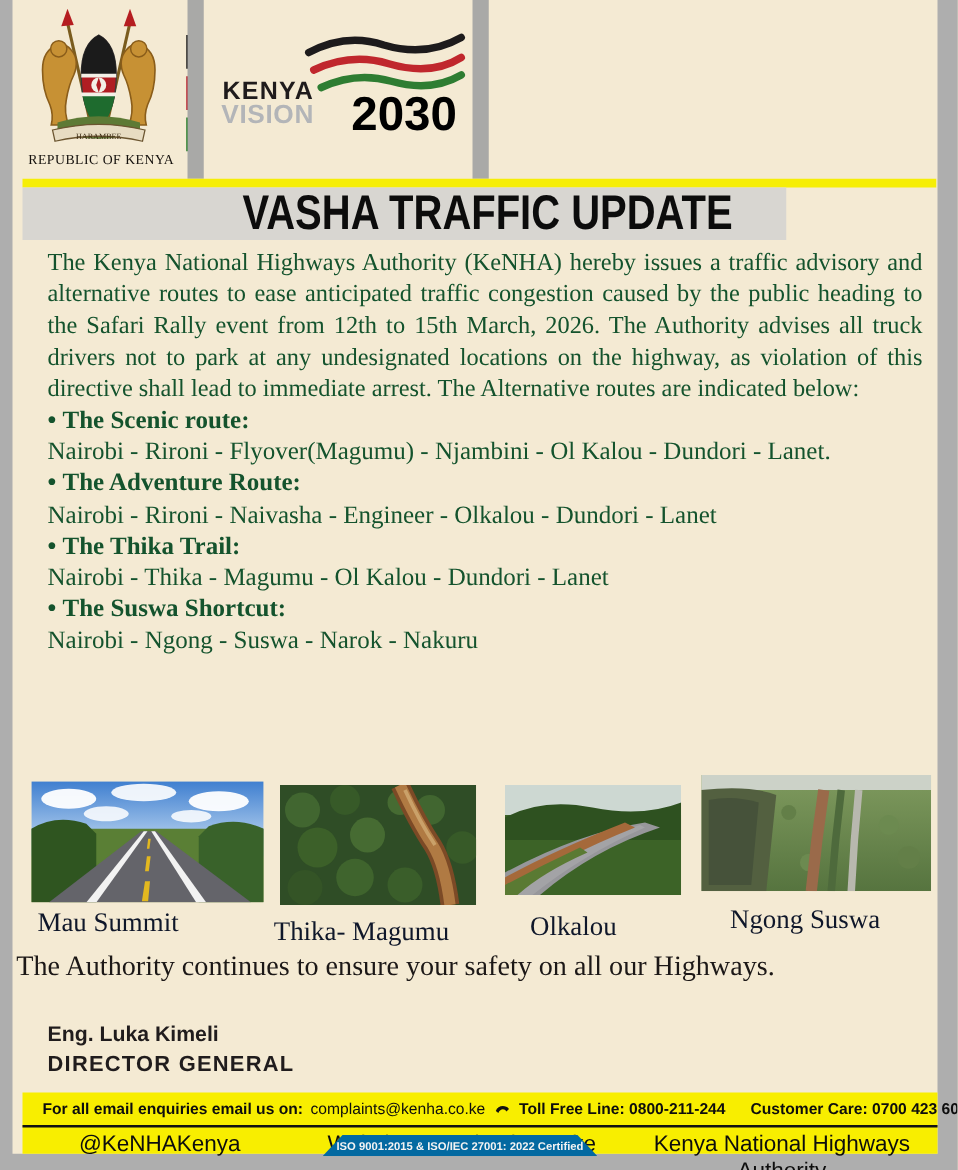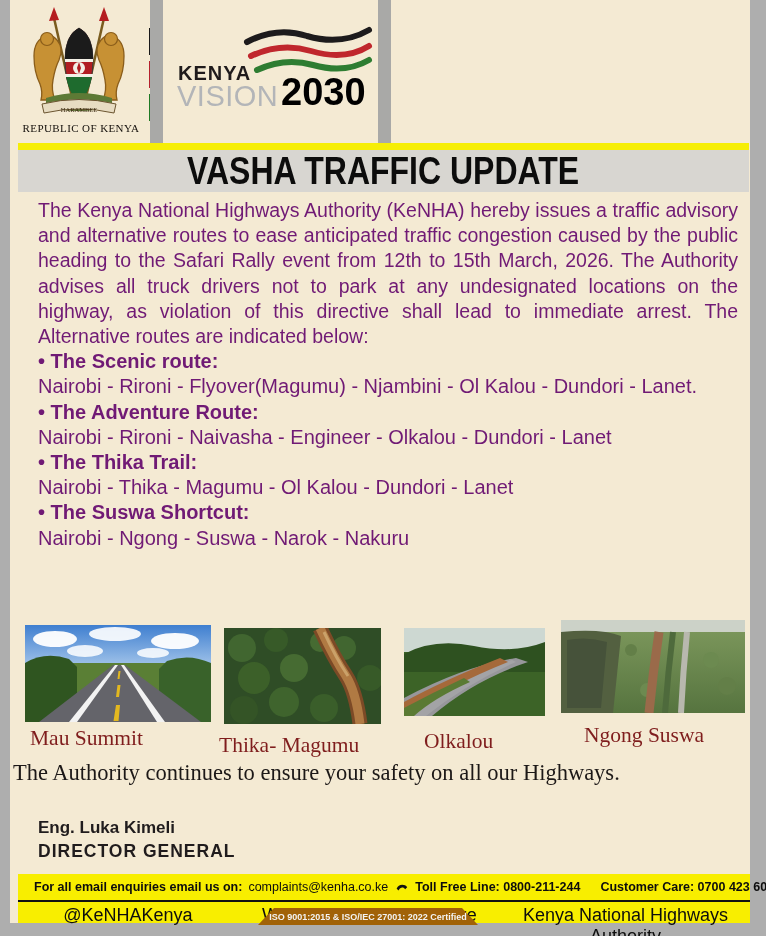--- a/index.html
+++ b/index.html
@@ -12,61 +12,61 @@
   .panel{position:absolute;top:0;height:143px;}
 
   
   .coa-label{position:absolute;left:12px;top:122px;width:138px;text-align:center;
     font-family:"Liberation Serif",serif;font-size:11px;color:#14100c;letter-spacing:.4px;}
   .flag-bar{position:absolute;left:139px;top:28px;width:7px;height:95px;}
   .flag-bar .seg{width:7px;height:27px;margin-bottom:6px;}
 
   
   .vision-kenya{position:absolute;left:178px;top:62px;font-size:20px;font-weight:bold;color:#1f1b1c;letter-spacing:1px;}
-  .vision-word{position:absolute;left:177px;top:80px;font-size:29px;font-weight:normal;color:#b3b5b8;letter-spacing:.5px;}
+  .vision-word{position:absolute;left:177px;top:80px;font-size:21px;font-weight:bold;color:#b3b5b8;letter-spacing:.5px;}
   .vision-year{position:absolute;left:281px;top:71px;font-size:38px;font-weight:bold;color:#000000;}
   .vision-strokes{position:absolute;left:243px;top:24px;}
 
   
   .yellow-rule{position:absolute;left:18px;top:143px;width:731px;height:7px;background:#f6ee06;}
-  .title-band{position:absolute;left:18px;top:150px;width:731px;height:42px;background:#d8d6d1;
-    display:flex;align-items:center;justify-content:center;}
+  .title-band{position:absolute;left:18px;top:150px;width:611px;height:42px;background:#d8d6d1;
+    display:flex;align-items:center;justify-content:flex-end;}
   .title-band span{display:inline-block;font-size:39px;font-weight:bold;color:#0c0c0c;
     transform:scaleX(.82);letter-spacing:0;white-space:nowrap;}
 
   
-  .advisory{position:absolute;left:38px;top:198px;width:700px;color:#701a75;
-    font-family:Liberation Sans, sans-serif;font-size:19.5px;line-height:25.2px;}
+  .advisory{position:absolute;left:38px;top:198px;width:700px;color:#14532d;
+    font-family:Liberation Serif, serif;font-size:19.5px;line-height:25.2px;}
   .advisory p{margin:0;text-align:justify;}
   .route-name{font-weight:bold;font-size:20px;margin:0;}
   .route-name::before{content:"\2022\00a0";}
   .route-path{margin:0;font-size:20px;}
 
   
   .photo{position:absolute;overflow:hidden;}
   .photo svg{display:block;}
-  .caption{position:absolute;font-family:"Liberation Serif",serif;font-size:21.5px;color:#7f1d1d;}
+  .caption{position:absolute;font-family:"Liberation Serif",serif;font-size:21.5px;color:#0f172a;}
 
   
   .closing{position:absolute;left:13px;top:760px;width:740px;
     font-family:"Liberation Serif",serif;font-size:22.5px;color:#1c1817;}
   .sig-name{position:absolute;left:38px;top:818px;font-size:17px;font-weight:bold;color:#201c1d;}
   .sig-title{position:absolute;left:38px;top:841px;font-size:17.5px;font-weight:bold;color:#201c1d;letter-spacing:1px;}
 
   
   .footer{position:absolute;left:18px;top:874px;width:732px;height:49px;background:#f8ee00;}
   .f-row1{display:flex;align-items:center;gap:6px;padding:5px 6px 0 16px;font-size:12.5px;color:#0d0d0d;white-space:nowrap;}
   .f-row1 .b{font-weight:bold;}
   .f-row1 .email{font-weight:normal;}
   .f-slash{display:inline-block;width:2px;height:15px;background:#111;transform:skewX(-22deg);margin:0 4px;}
   .f-sep{position:absolute;left:0;top:26px;width:100%;height:2px;background:#111;}
   .f-row2{position:absolute;left:0;top:28px;width:100%;display:grid;grid-template-columns:30% 36% 34%;
     font-size:18px;font-weight:normal;color:#0d0d0d;}
   .f-row2 div{text-align:center;padding-top:3px;}
-  .iso-strip{position:absolute;left:258px;top:908px;width:220px;height:17px;background:#a16207;
+  .iso-strip{position:absolute;left:258px;top:908px;width:220px;height:17px;background:#0369a1;
     clip-path:polygon(16px 0,calc(100% - 16px) 0,100% 100%,0 100%);
     display:flex;align-items:center;justify-content:center;}
   .iso-strip span{color:#f3f3f3;font-size:9px;font-weight:bold;white-space:nowrap;}
   .phone-ic{display:inline-block;margin:0 1px;}
 </style>
 </head>
 <body>
 
 <div class="page">
   <div class="canvas"></div>

